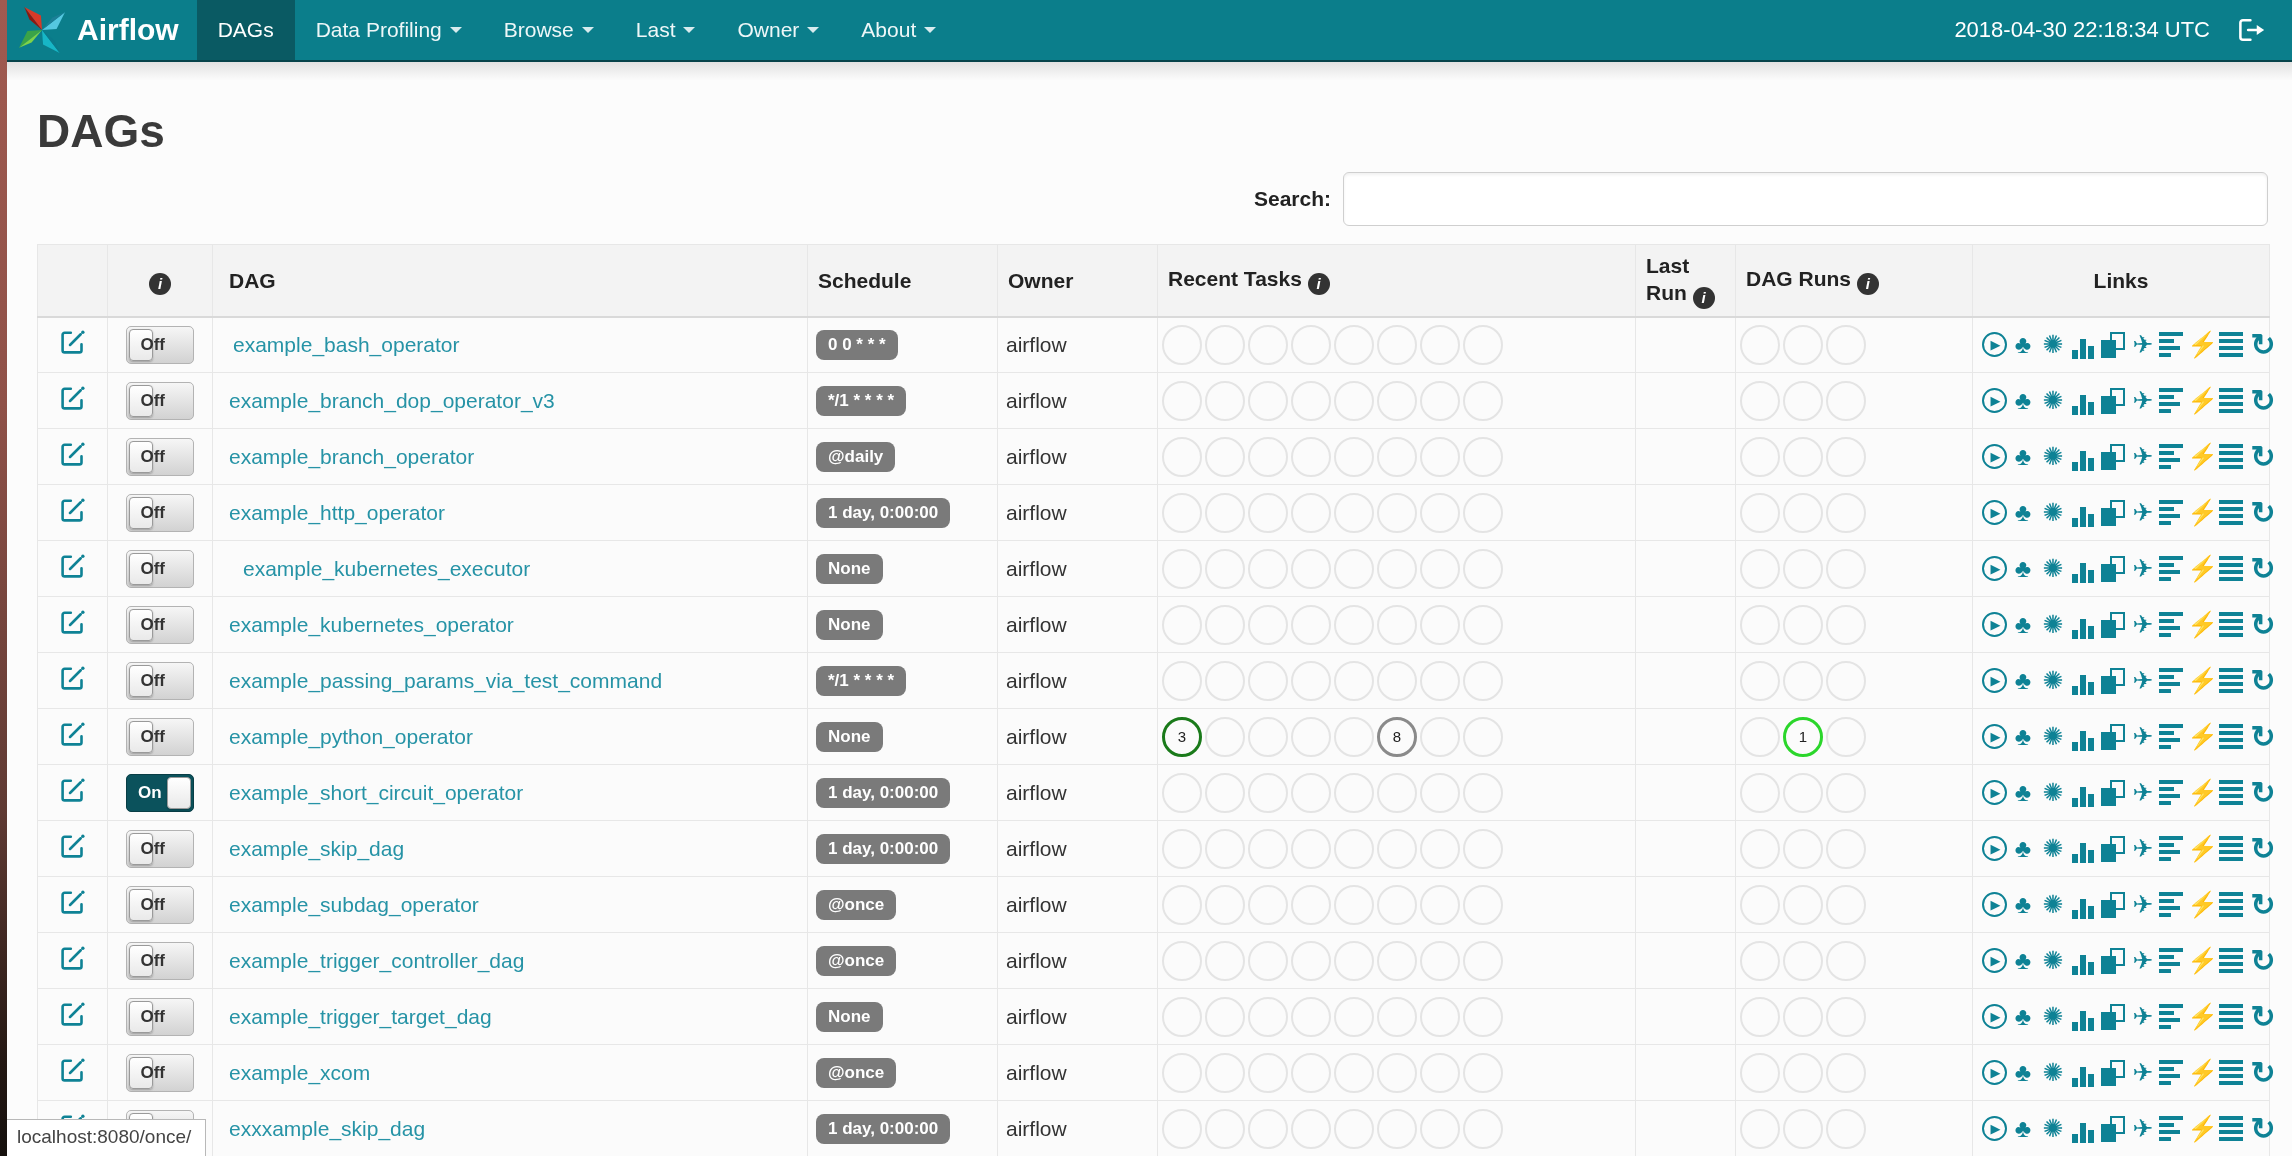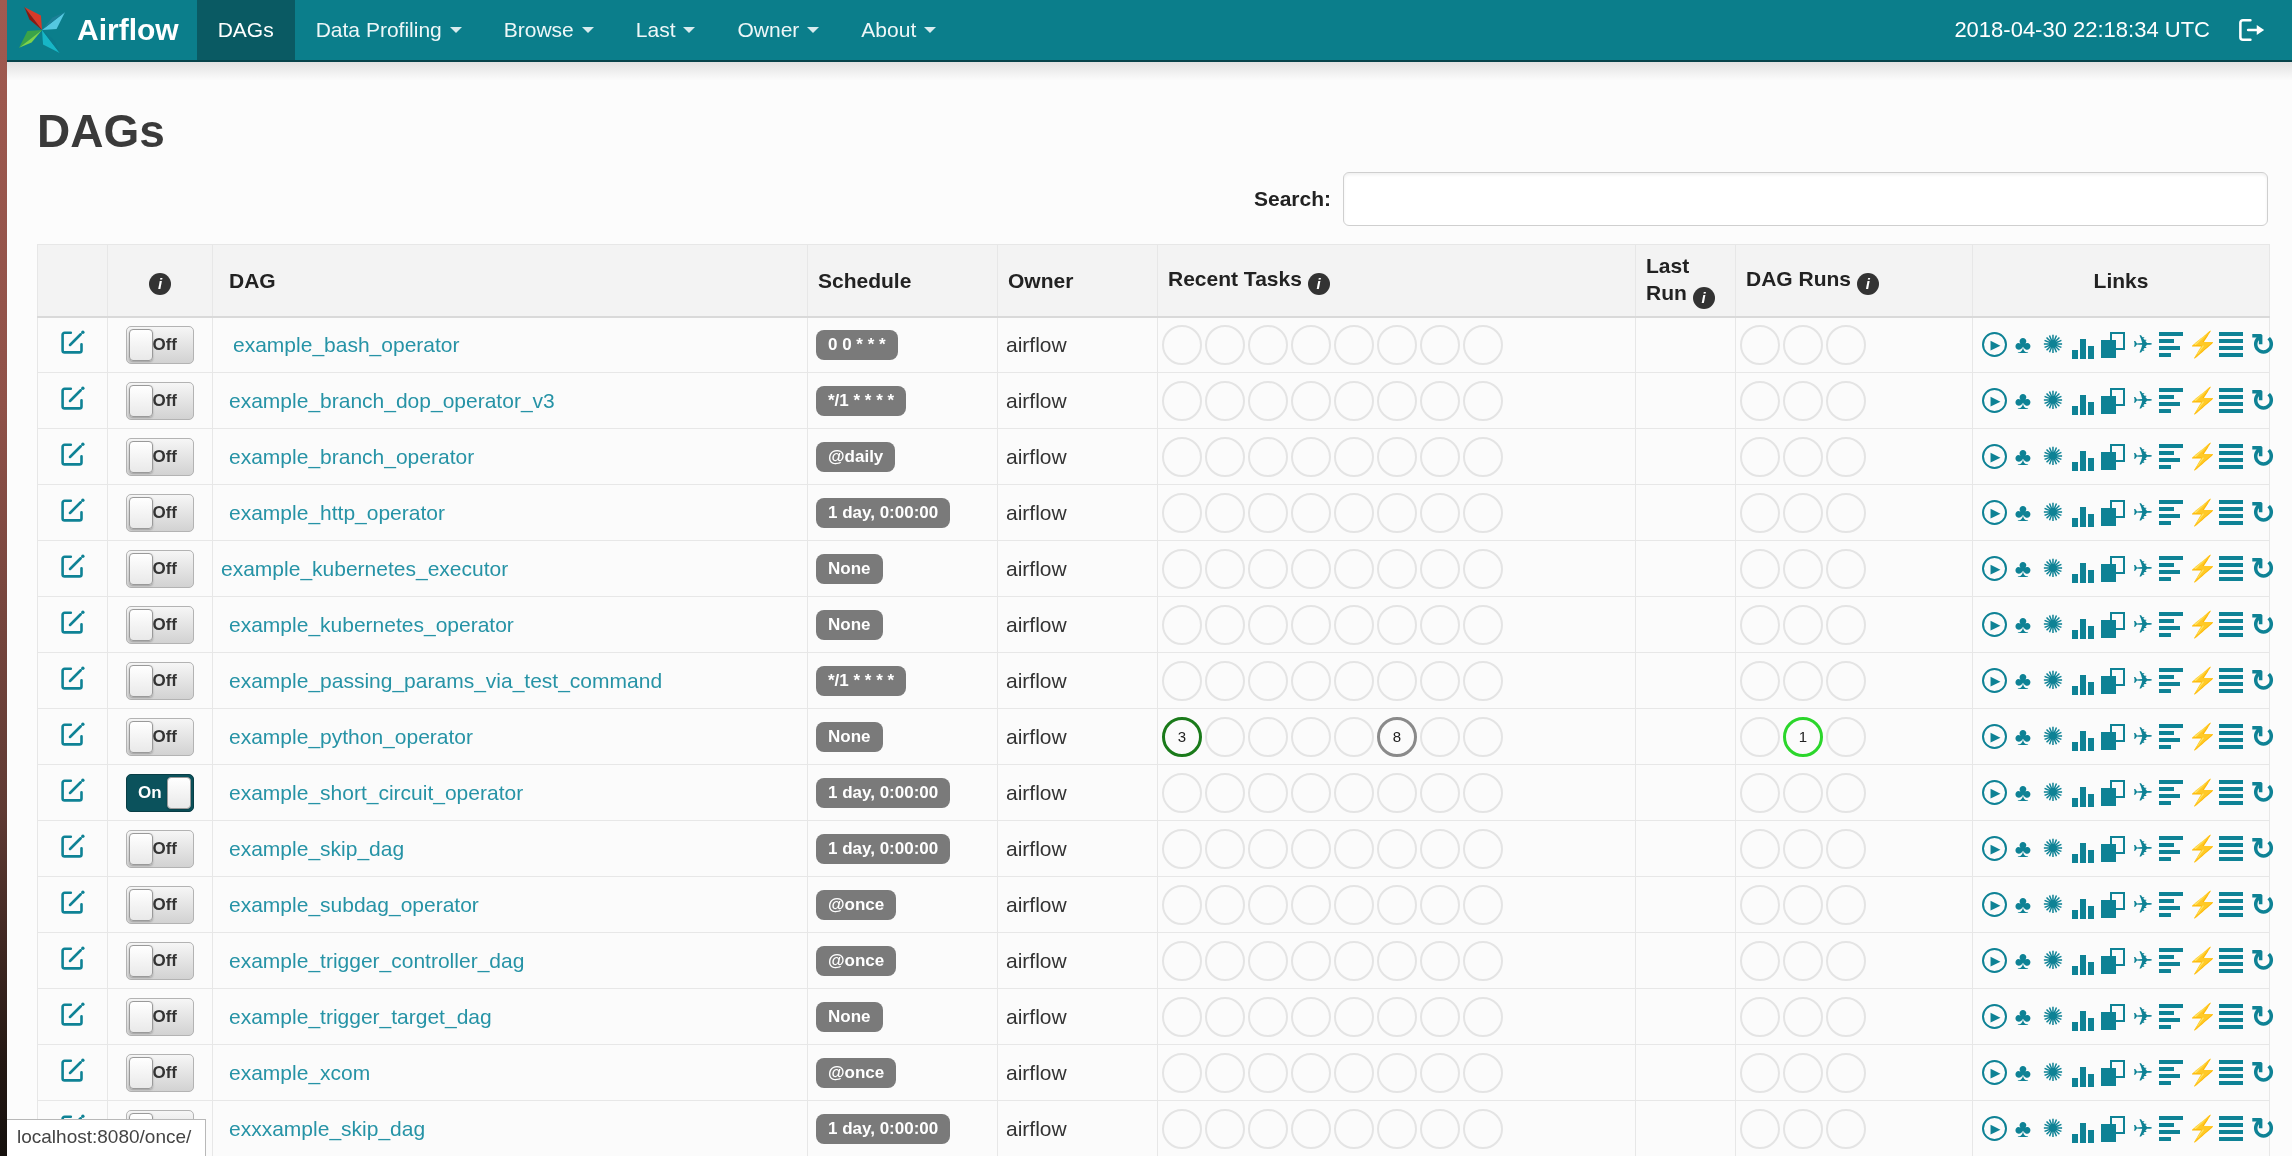--- a/index.html
+++ b/index.html
@@ -81,21 +81,21 @@
   .toggle.off { background: linear-gradient(#f6f6f6, #d2d2d2); border: 1px solid #b3b3b3; }
   .toggle.on  { background: #0b525c; border: 1px solid #083d45; }
   .knob {
     position: absolute; top: 2px; width: 24px; height: 32px; border-radius: 4px;
     background: linear-gradient(#ffffff, #e9e9e9); border: 1px solid #9a9a9a;
     box-shadow: 0 1px 2px rgba(0,0,0,.25);
   }
   .toggle.off .knob { left: 2px; }
   .toggle.on  .knob { right: 2px; }
   .t-label { position: absolute; top: 50%; transform: translateY(-52%); font-size: 17px; font-weight: bold; }
-  .toggle.off .t-label { right: 16px; color: #333; }
+  .toggle.off .t-label { right: 28px; color: #333; }
   .toggle.on  .t-label { left: 11px; color: #fff; }
   
   .c-recent, .c-runs { padding-left: 4px !important; }
   .circle {
     position: relative; display: inline-block; width: 40px; height: 40px;
     border: 2px solid #e4e4e4; border-radius: 50%; margin-right: 3px; vertical-align: middle;
     background: #fbfbfb; cursor: pointer;
   }
   .circle .cnt {
     position: absolute; left: 0; top: 0; width: 100%; height: 100%;
@@ -396,21 +396,21 @@
           <circle cx="21.2" cy="2.9" r="1.5" fill="#0e8295" stroke="none"></circle>
         </svg>
       </span>
     </td>
     <td class="td-center">
       <span class="toggle off">
         <span class="knob"></span>
         <span class="t-label">Off</span>
       </span>
     </td>
-    <td style="padding-left:8px"><a class="dag-link">example_kubernetes_executor</a></td>
+    <td style="padding-left:30px"><a class="dag-link">example_kubernetes_executor</a></td>
     <td><span class="badge">None</span></td>
     <td>airflow</td>
     <td class="c-recent"><span class="circle"></span><span class="circle"></span><span class="circle"></span><span class="circle"></span><span class="circle"></span><span class="circle"></span><span class="circle"></span><span class="circle"></span></td>
     <td></td>
     <td class="c-runs"><span class="circle"></span><span class="circle"></span><span class="circle"></span></td>
     <td class="c-links"><span class="ic ic-circled circled">▶</span><span class="ic ic-glyph">♣</span><span class="ic ic-glyph">✺</span><span class="ic ic-bars">
             <i style="height: 9px;"></i>
             <i style="height: 20px;"></i>
             <i style="height: 13px;"></i>
           </span><span class="ic ic-copy">

